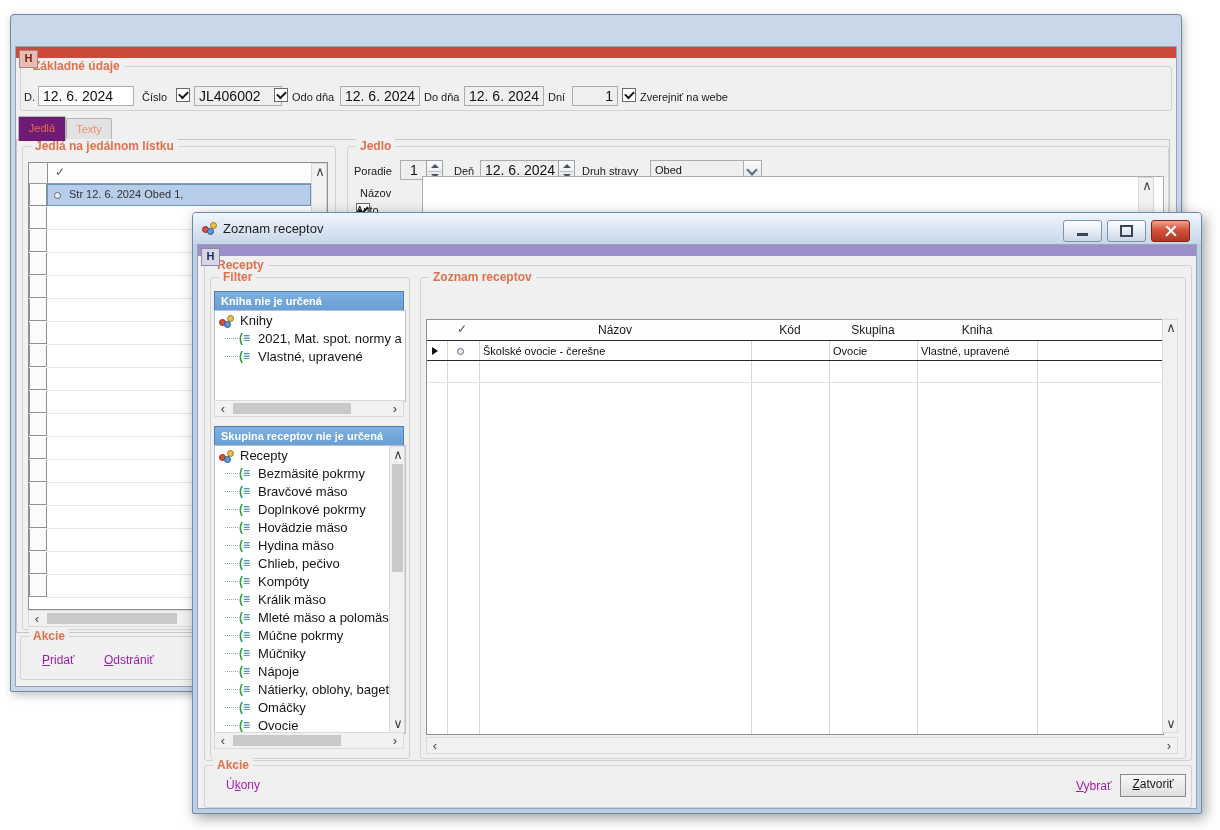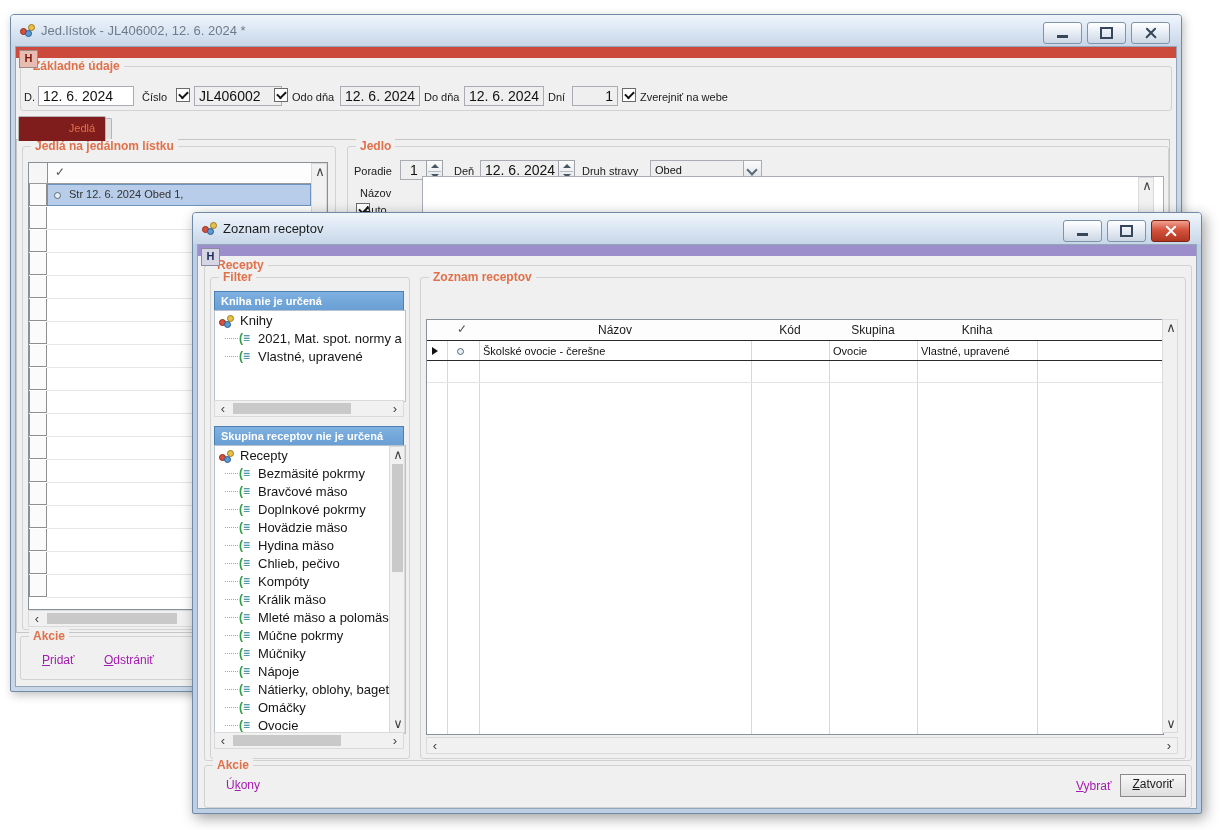--- a/index.html
+++ b/index.html
@@ -48,21 +48,21 @@
   .spin i{position:absolute;left:50%;margin-left:-4px;width:0;height:0;border-left:4px solid transparent;border-right:4px solid transparent;}
   .spin .up{top:3px;border-bottom:4px solid #4a5562;}
   .spin .dn{bottom:3px;border-top:4px solid #4a5562;}
   .spin em{position:absolute;left:1px;right:1px;top:50%;height:1px;background:#b8bcc2;}
   .dd{position:absolute;border:1px solid #a9acb2;background:#efefef;}
   .dd .val{position:absolute;left:4px;top:3px;font-size:11px;color:#111;}
   .dd .btn{position:absolute;right:0;top:0;bottom:0;width:17px;background:linear-gradient(#fbfbfb,#dde2e8);border-left:1px solid #a9acb2;}
   .dd .btn::after{content:"";position:absolute;left:4px;top:5px;width:6px;height:6px;border-right:2px solid #5a6a7a;border-bottom:2px solid #5a6a7a;transform:rotate(45deg);}
   
   .tab{position:absolute;font-size:11px;text-align:center;border:1px solid #b5b5b5;border-bottom:none;border-radius:2px 2px 0 0;}
-  .tab-on{background:#7f1d1d;color:#e0714a;z-index:2;padding-left:40px;}
+  .tab-on{background:#701a75;color:#e0714a;z-index:2;}
   .tab-off{background:#e2e2e2;color:#e8936e;}
   .panel{position:absolute;border:1px solid #c6c6c6;background:#f0f0f0;}
   
   .grid{position:absolute;border:1px solid #8a9098;background:#fff;overflow:hidden;}
   .g-head{position:absolute;left:0;right:16px;top:0;height:20px;background:#fdfdfd;border-bottom:1px solid #9a9a9a;}
   .g-corner{position:absolute;left:0;top:0;bottom:0;width:18px;border-right:1px solid #909090;background:#f6f6f6;}
   .chk-glyph{position:absolute;font-size:12px;color:#555;top:2px;}
   .g-rows{position:absolute;left:0;right:16px;top:21px;bottom:0;overflow:hidden;}
   .g-row{height:23px;position:relative;padding-left:8px;}
   .g-sel-cell{position:absolute;left:0;top:0;width:18px;height:22px;background:#fbfbfb;border:1px solid #8f8f8f;border-top:none;box-sizing:border-box;}
@@ -101,42 +101,20 @@
   .faintline{position:absolute;height:1px;background:#e4e4e4;left:0;right:0;}
   
   .linkbtn{position:absolute;font-size:12px;color:#a21caf;white-space:nowrap;}
   .mn{text-decoration:underline;}
   .pushbtn{position:absolute;border:1px solid #8a8a8a;background:linear-gradient(#f8f8f8,#dedede);font-size:12px;color:#1a1a1a;text-align:center;line-height:19px;}
 </style>
 </head>
 <body>
 
 <div class="window win-back">
-  <div class="titlebar">
-    <span class="app-icon mol">
-        <i class="m1"></i>
-        <i class="m2"></i>
-        <i class="m3"></i>
-      </span>
-    <span class="title-text">Jed.lístok - JL406002, 12. 6. 2024 *</span>
-    <span class="capbox">
-      <span class="cap-btn">
-          <span class="ic-min"></span>
-        </span>
-      <span class="cap-btn">
-          <span class="ic-max"></span>
-        </span>
-      <span class="cap-btn">
-          <span class="ic-x">
-            <i></i>
-            <i></i>
-          </span>
-        </span>
-    </span>
-  </div>
   <div class="win-body">
     <div class="strip strip-red"></div>
     <div class="hbtn hbtn-back">H</div>
 
     <div class="gbox" style="left:4px;top:19px;width:1150px;height:43px;">
       <span class="legend">Základné údaje</span>
     </div>
     <span class="lbl" style="left:8px;top:44px;">D.</span>
     <span class="txt" style="left:22px;top:39px;width:86px;">12. 6. 2024</span>
     <span class="lbl" style="left:126px;top:44px;">Číslo</span>
@@ -285,21 +263,21 @@
         <em></em>
         <i class="dn"></i>
       </span>
     <span class="lbl" style="left:566px;top:118px;">Druh stravy</span>
     <span class="dd" style="left:634px;top:113px;width:110px;height:20px;">
       <span class="val">Obed</span>
       <span class="btn"></span>
     </span>
     <span class="lbl" style="left:344px;top:140px;">Názov</span>
     <span class="cb" style="left:340px;top:156px;"></span>
-    <span class="lbl" style="left:348px;top:157px;">Auto</span>
+    <span class="lbl" style="left:340px;top:157px;">Auto</span>
     <span class="txt" style="left:406px;top:129px;width:732px;height:38px;"></span>
     <div class="sbar" style="left:1122px;top:130px;width:16px;height:36px;">
       <span class="arr" style="top:0;left:0;">∧</span>
     </div>
 
     <div class="gbox" style="left:4px;top:589px;width:1148px;height:42px;">
       <span class="legend">Akcie</span>
     </div>
     <span class="linkbtn" style="left:26px;top:606px;"><span class="mn">P</span><span>ridať</span></span>
     <span class="linkbtn" style="left:88px;top:606px;"><span class="mn">O</span><span>dstrániť</span></span>

